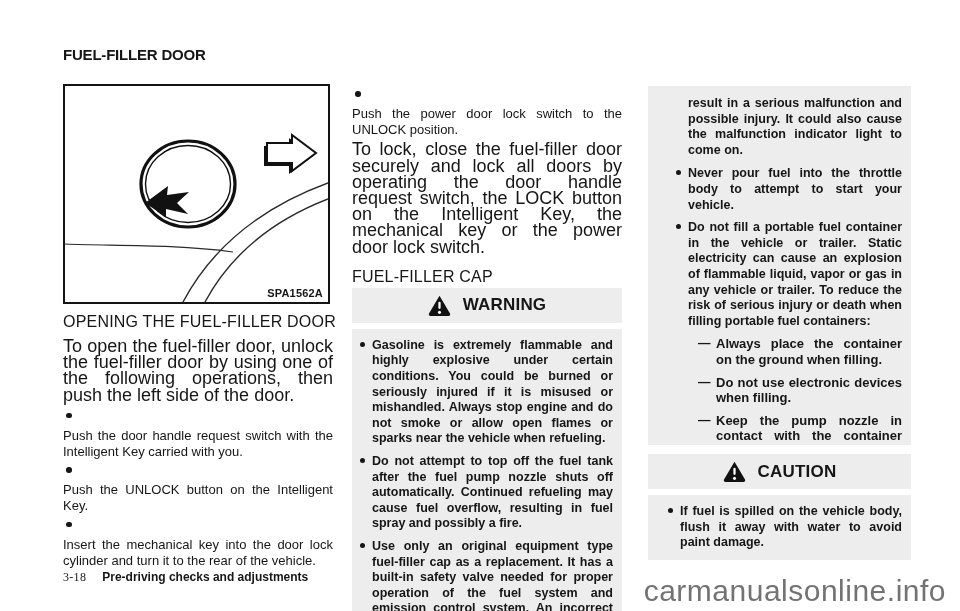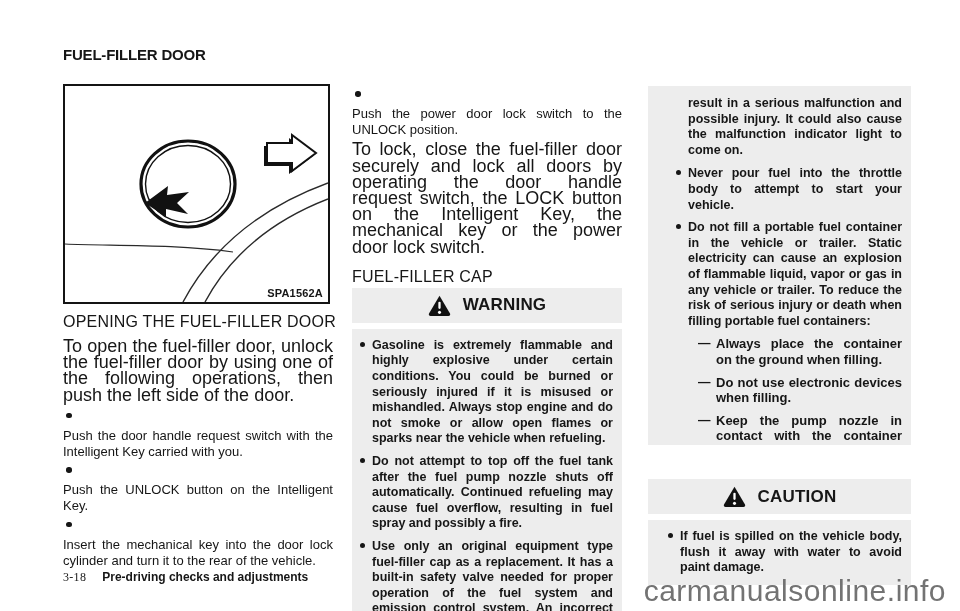--- a/index.html
+++ b/index.html
@@ -69,21 +69,21 @@
   .right-body1 { height:359px; padding-left:24px; padding-top:10px; }
   .right-body1 .cont { margin-left:16px; margin-bottom:8px; }
   .dash-item { display:flex; margin:7px 0 0 26px; }
   .dash-item .dash {
     flex:0 0 18px; font-size:12.5px; font-weight:bold; line-height:15.6px;
   }
   .dash-item p {
     flex:1; font-size:13px; font-weight:bold; line-height:15.6px;
     text-align:justify;
   }
-  .caution-gap { margin-top:34px;align-items:center; }
+  .caution-gap { margin-top:9px;align-items:center; }
   .caution-body { padding-left:16px; }
 
   
   .footer { position:absolute; left:63px; top:570px; display:flex; align-items:baseline; }
   .footer .pageno { font-size:12px; letter-spacing:0.3px;font-family:Liberation Serif, serif; }
   .footer .ftext { margin-left:16px; font-size:12px; font-weight:bold; }
   .watermark {
     position:absolute; right:14px; top:574px;
     font-size:30px; color:#737373; letter-spacing:0.5px;
   }

